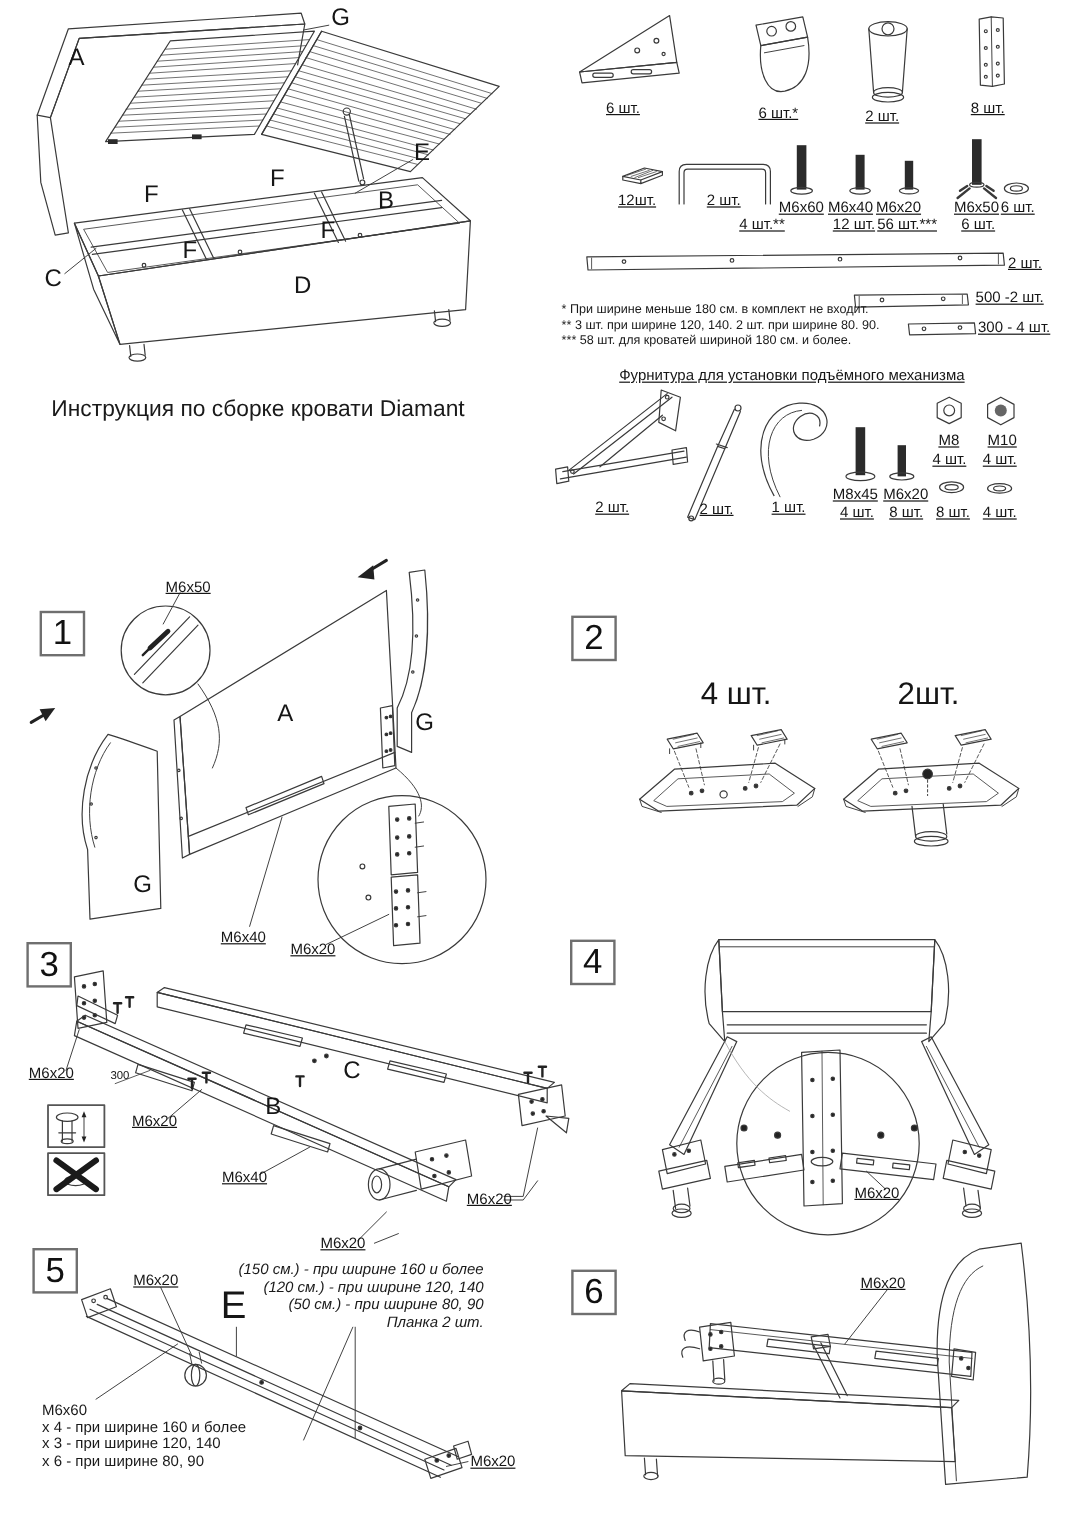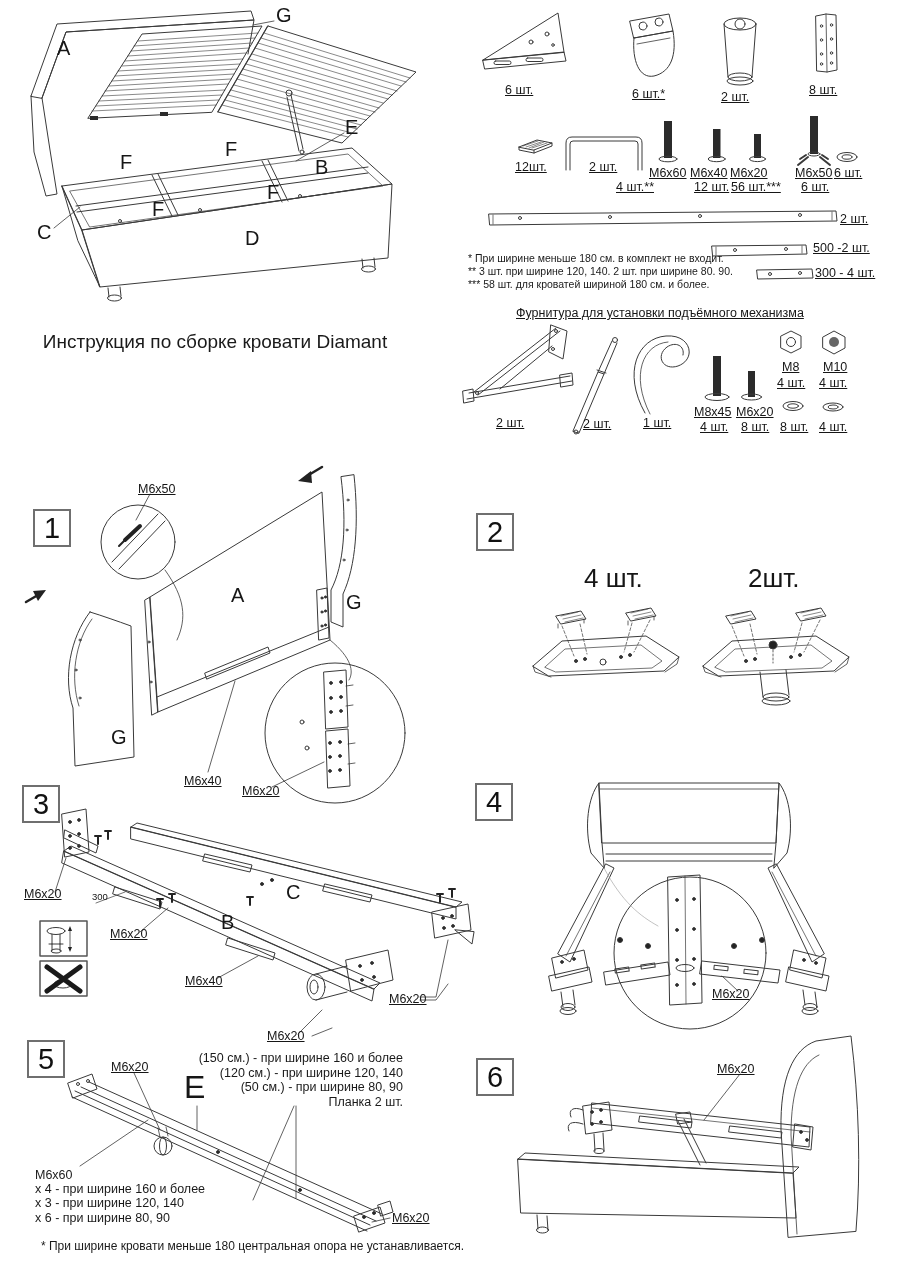--- a/index.html
+++ b/index.html
@@ -11,21 +11,21 @@
   .f10 { font-size:9.5px; }
   .f12 { font-size:12.5px;text-decoration:underline; }
   .f20 { font-size:20px; }
   .f26 { font-size:26px; }
   .f32 { font-size:32px; }
   .titleblock { position:absolute; left:15px; top:330px; width:400px; text-align:center; }
   .titleblock .t { font-size:19px; line-height:23px; }
   .site { margin-top:60px; font-size:14px; }
   .stepnum { position:absolute; width:38px; height:38px; border:2px solid #6f6f6f; background:#fff; font-size:29px; text-align:center; line-height:34px; color:#111; }
   .notes { position:absolute; left:468px; top:252px; font-size:10.5px; line-height:13px; }
-  .sizes { position:absolute; left:198px; top:1051px; width:205px; text-align:right; font-size:12.5px; line-height:14.6px; }
+  .sizes { position:absolute; left:198px; top:1051px; width:205px; text-align:right; font-size:12.5px; line-height:14.6px;font-style:italic; }
   .m6x60blk { position:absolute; left:35px; top:1168px; font-size:12.5px; line-height:14.2px; }
   .bottomnote { position:absolute; left:40px; top:1239px; width:425px; text-align:center; font-size:12px; }
 </style>
 </head>
 <body>
 
 <div class="sheet">
 
 <svg class="art" width="900" height="1280" viewBox="0 0 900 1280">
   <g stroke="#3a3a3a" fill="none" stroke-width="1" stroke-linejoin="round" stroke-linecap="round">
@@ -562,17 +562,16 @@
   <div>(50 см.) - при ширине 80, 90</div>
   <div>Планка 2 шт.</div>
 </div>
 <div class="m6x60blk">
   <div>M6x60</div>
   <div>х 4 - при ширине 160 и более</div>
   <div>х 3 - при ширине 120, 140</div>
   <div>х 6 - при ширине 80, 90</div>
 </div>
 <div class="lbl f12" style="left:392px;top:1211px">M6x20</div>
-<div class="bottomnote">* При ширине кровати меньше 180 центральная опора не устанавливается.</div>
 
 <div class="lbl f12" style="left:717px;top:1062px">M6x20</div>
 
 </div>
 
 </body></html>

